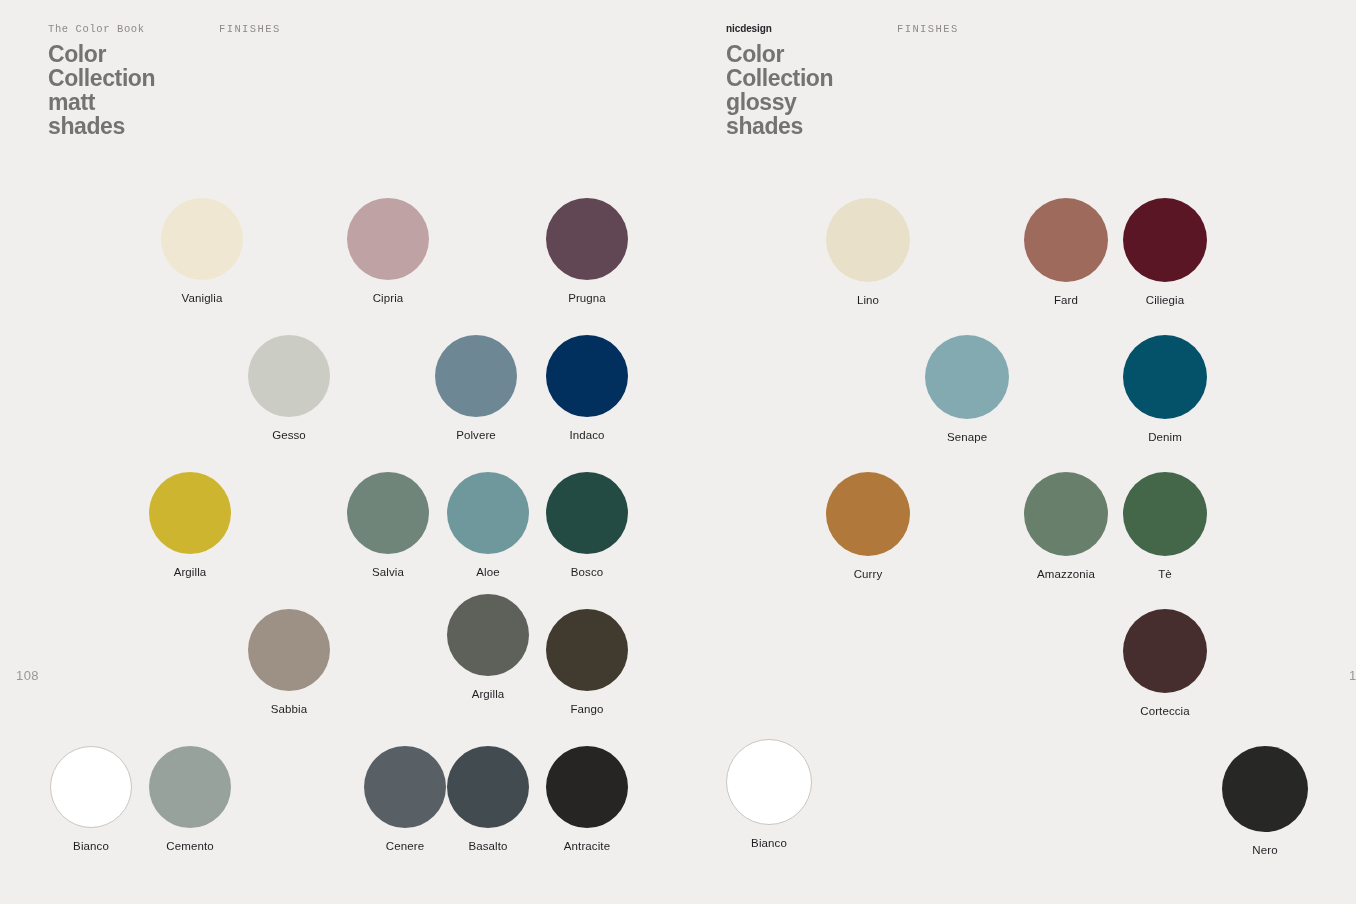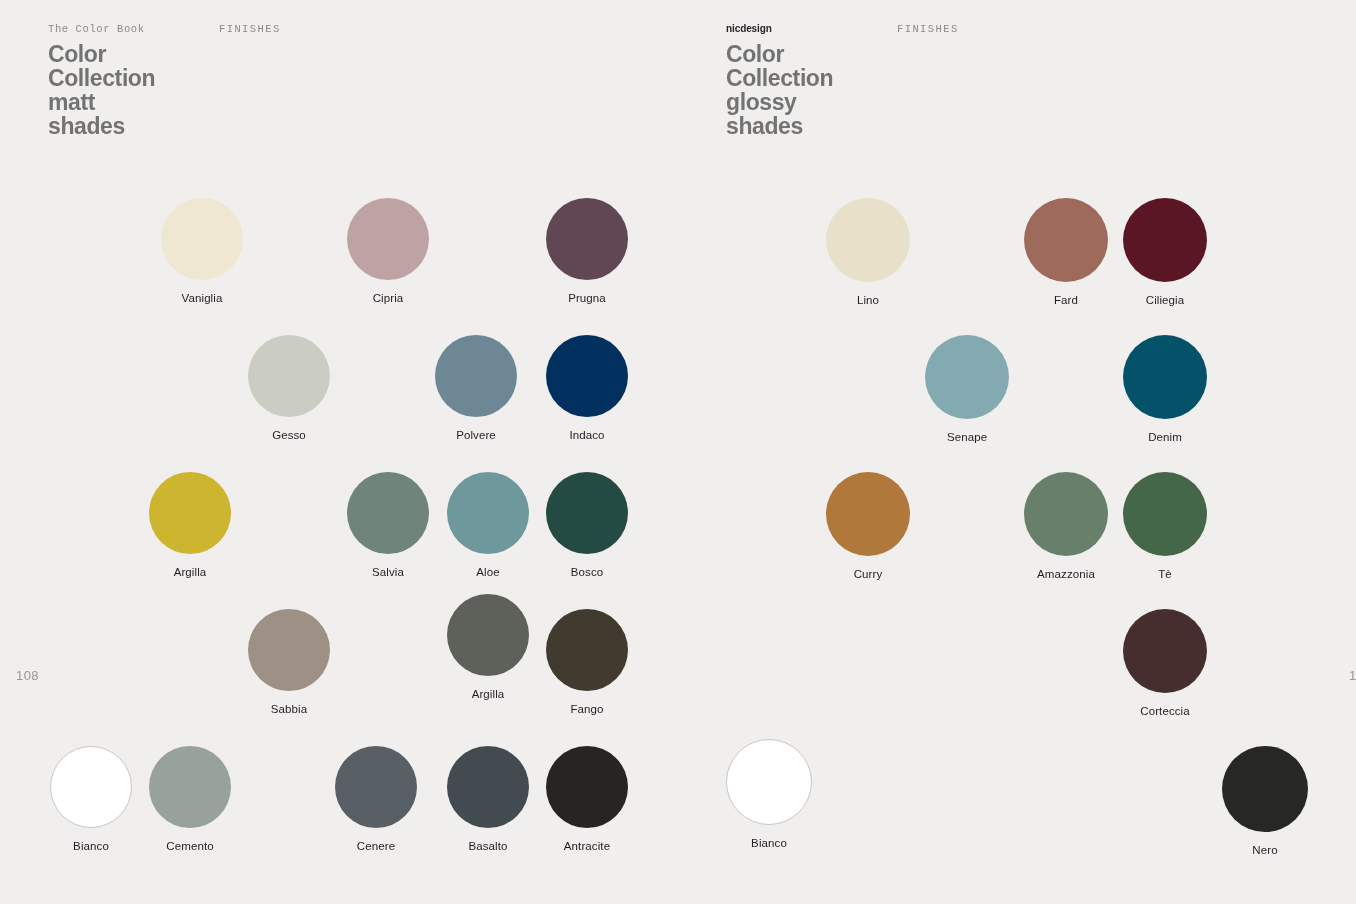--- a/index.html
+++ b/index.html
@@ -240,21 +240,21 @@
         <div class="caption">Corteccia</div>
       </div>
       <div class="swatch outlined" style="left: 50px; top: 746px; width: 82px; height: 82px;">
         <div class="disc" style="background: rgb(255, 255, 255);"></div>
         <div class="caption">Bianco</div>
       </div>
       <div class="swatch" style="left: 149px; top: 746px; width: 82px; height: 82px;">
         <div class="disc" style="background: rgb(151, 162, 156);"></div>
         <div class="caption">Cemento</div>
       </div>
-      <div class="swatch" style="left: 335px; top: 746px; width: 82px; height: 82px;">
+      <div class="swatch" style="left: 364px; top: 746px; width: 82px; height: 82px;">
         <div class="disc" style="background: rgb(88, 96, 101);"></div>
         <div class="caption">Cenere</div>
       </div>
       <div class="swatch" style="left: 447px; top: 746px; width: 82px; height: 82px;">
         <div class="disc" style="background: rgb(65, 75, 80);"></div>
         <div class="caption">Basalto</div>
       </div>
       <div class="swatch" style="left: 546px; top: 746px; width: 82px; height: 82px;">
         <div class="disc" style="background: rgb(38, 37, 35);"></div>
         <div class="caption">Antracite</div>

